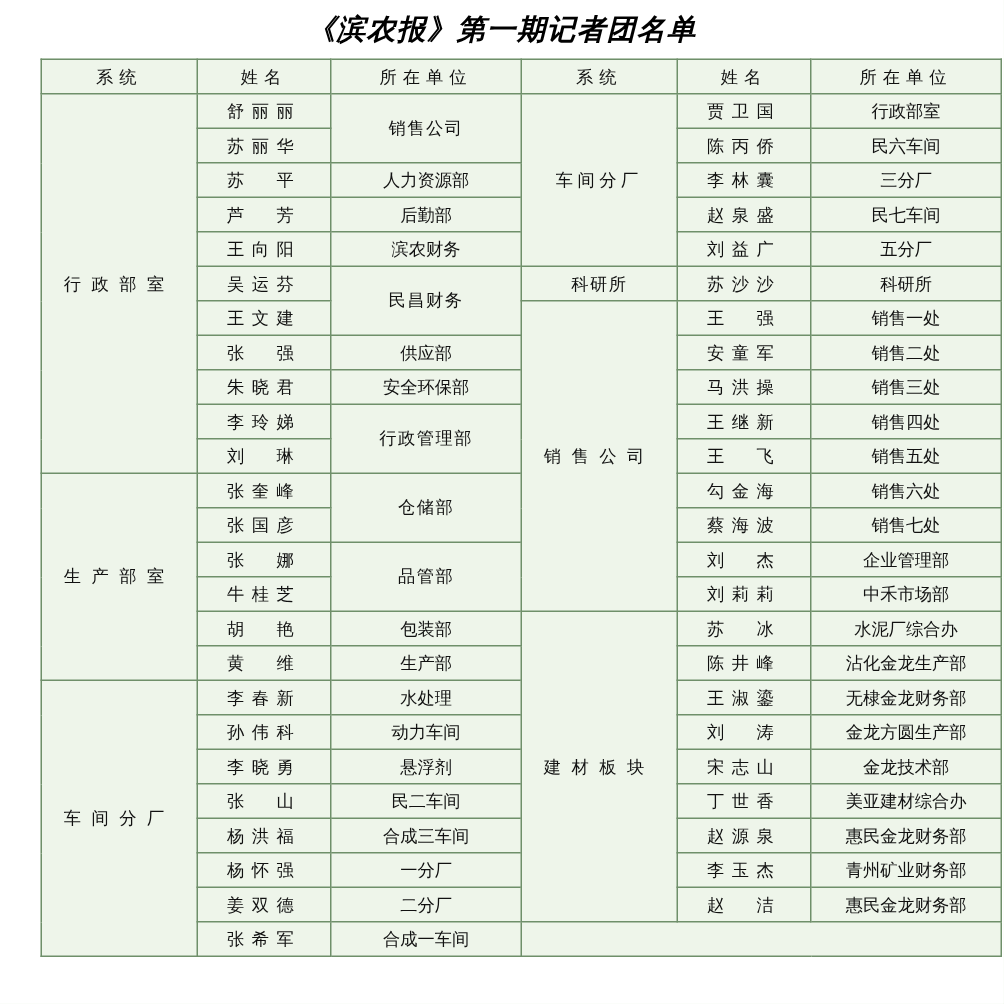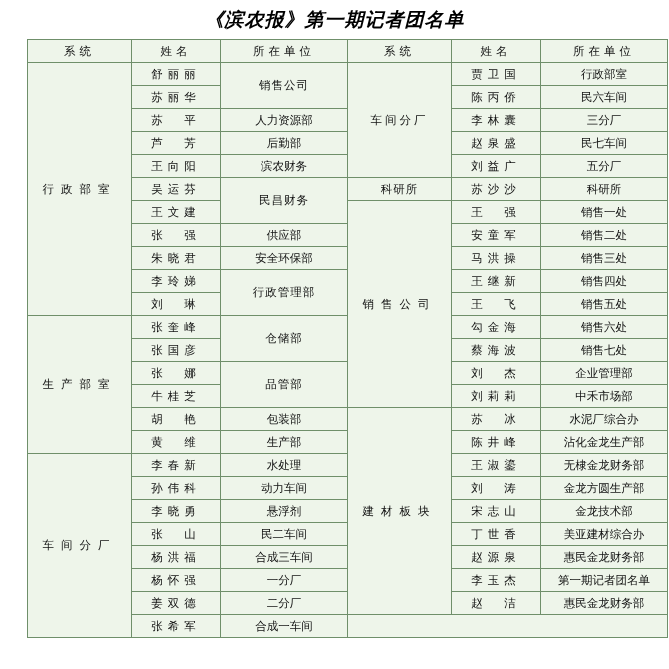--- a/index.html
+++ b/index.html
@@ -246,21 +246,21 @@
         <tr>
           <td class="name-cell">杨洪福</td>
           <td class="unit-cell">合成三车间</td>
           <td class="name-cell">赵源泉</td>
           <td class="unit-cell">惠民金龙财务部</td>
         </tr>
         <tr>
           <td class="name-cell">杨怀强</td>
           <td class="unit-cell">一分厂</td>
           <td class="name-cell">李玉杰</td>
-          <td class="unit-cell">第一期记者团名单</td>
+          <td class="unit-cell">青州矿业财务部</td>
         </tr>
         <tr>
           <td class="name-cell">姜双德</td>
           <td class="unit-cell">二分厂</td>
           <td class="name-cell">赵　洁</td>
           <td class="unit-cell">惠民金龙财务部</td>
         </tr>
         <tr>
           <td class="name-cell">张希军</td>
           <td class="unit-cell">合成一车间</td>

